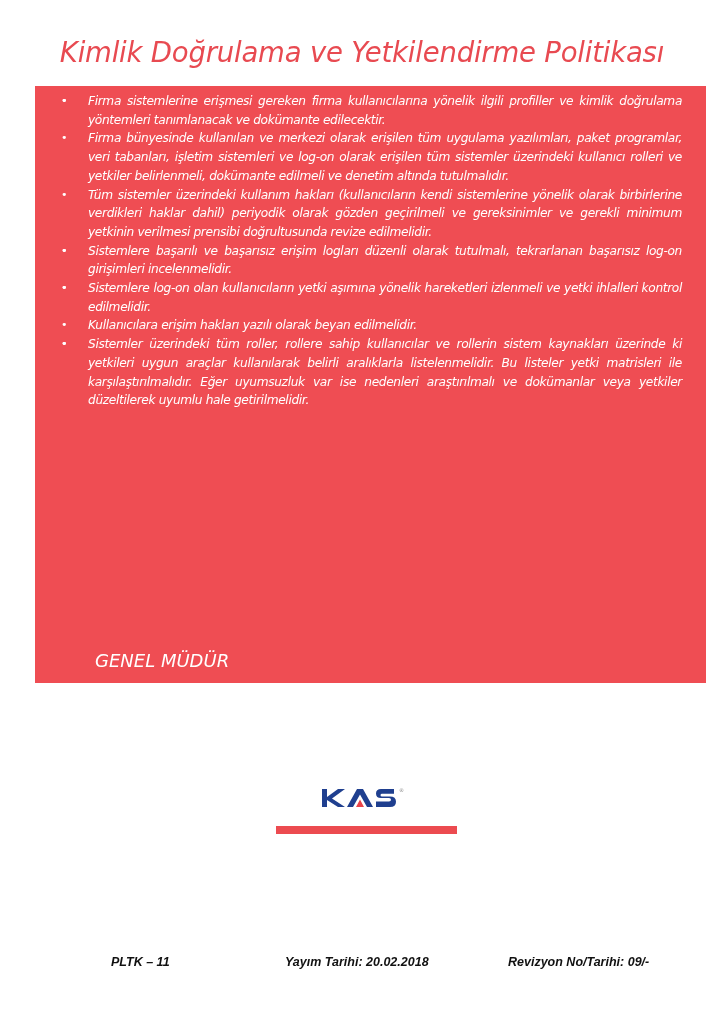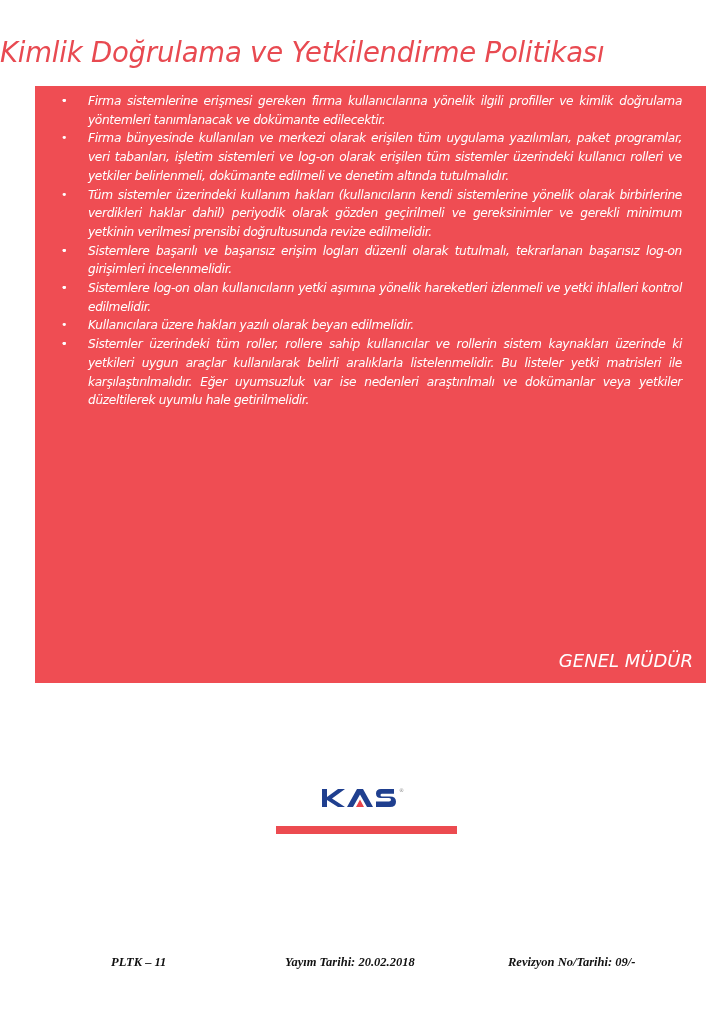--- a/index.html
+++ b/index.html
@@ -1,48 +1,48 @@
 <!DOCTYPE html>
 <html><head>
 <meta charset="utf-8">
 <style>
   html, body { margin:0; padding:0; background:#ffffff; }
   body { width:724px; height:1024px; position:relative; overflow:hidden; font-family:"DejaVu Sans", sans-serif; }
   .title {
-    position:absolute; left:0; top:18px; width:724px; text-align:left;
+    position:absolute; left:0; top:18px; width:724px; text-align:center;
     font-style:italic; font-size:27.5px; color:#e84a51; letter-spacing:-0.2px;
     font-family:"DejaVu Sans", sans-serif; font-weight:normal;
   }
   .policy-box {
     position:absolute; left:35px; top:86px; width:671px; height:597px;
     background:#ef4d53; box-sizing:border-box;
   }
   .policy-list {
     list-style:none; margin:0; padding:6px 24px 0 53px;
     color:#ffffff; font-style:italic; font-size:12.2px; line-height:18.7px;
     font-family:"DejaVu Sans", sans-serif;
   }
   .policy-list li { position:relative; text-align:justify; letter-spacing:-0.35px; }
   .policy-list li .bullet {
     position:absolute; left:-27px; top:0; font-style:normal; font-size:11px;
   }
   .signature {
-    position:absolute; left:0; width:658px; top:564px; text-align:right;
+    position:absolute; left:0; width:658px; top:564px; text-align:left;
     color:#ffffff; font-style:italic; font-size:18px; padding-left:60px; box-sizing:border-box;
   }
   .logo {
     position:absolute; left:320px; top:784px; width:100px; height:28px;
   }
   .logo-bar {
     position:absolute; left:276px; top:826px; width:181px; height:8px; background:#ec4b50;
   }
   .footer {
     position:absolute; top:955px; left:0; width:619px; height:20px;
     font-style:italic; font-weight:bold; font-size:12.5px; color:#111111;
-    font-family:Liberation Serif, serif;
+    font-family:Liberation Sans, sans-serif;
   }
   .footer span { position:absolute; top:0; white-space:nowrap; }
   .f-code { left:111px; }
   .f-date { left:285px; }
   .f-rev { left:508px; }
 </style>
 </head>
 <body>
 
 <h1 class="title">Kimlik Doğrulama ve Yetkilendirme Politikası</h1>
@@ -50,21 +50,21 @@
 <div class="policy-box">
   <ul class="policy-list">
     <li><span class="bullet">•</span></li>
     <li><span class="bullet">•</span><span>Firma sistemlerine erişmesi gereken firma kullanıcılarına yönelik ilgili profiller ve kimlik doğrulama yöntemleri tanımlanacak ve dokümante edilecektir.</span></li>
     <li><span class="bullet">•</span><span>Firma bünyesinde kullanılan ve merkezi olarak erişilen tüm uygulama yazılımları, paket programlar, veri tabanları, işletim sistemleri ve log-on olarak erişilen tüm sistemler üzerindeki kullanıcı rolleri ve yetkiler belirlenmeli, dokümante edilmeli ve denetim altında tutulmalıdır.</span></li>
     <li><span class="bullet">•</span><span>Tüm sistemler üzerindeki kullanım hakları (kullanıcıların kendi sistemlerine yönelik olarak birbirlerine verdikleri haklar dahil) periyodik olarak gözden geçirilmeli ve gereksinimler ve gerekli minimum yetkinin verilmesi prensibi doğrultusunda revize edilmelidir.</span></li>
     <li><span class="bullet">•</span></li>
     <li><span class="bullet">•</span><span>Sistemlere başarılı ve başarısız erişim logları düzenli olarak tutulmalı, tekrarlanan başarısız log-on girişimleri incelenmelidir.</span></li>
     <li><span class="bullet">•</span></li>
     <li><span class="bullet">•</span><span>Sistemlere log-on olan kullanıcıların yetki aşımına yönelik hareketleri izlenmeli ve yetki ihlalleri kontrol edilmelidir.</span></li>
-    <li><span class="bullet">•</span><span>Kullanıcılara üzere hakları yazılı olarak beyan edilmelidir.</span></li>
+    <li><span class="bullet">•</span><span>Kullanıcılara erişim hakları yazılı olarak beyan edilmelidir.</span></li>
     <li><span class="bullet">•</span></li>
     <li><span class="bullet">•</span><span>Sistemler üzerindeki tüm roller, rollere sahip kullanıcılar ve rollerin sistem kaynakları üzerinde ki yetkileri uygun araçlar kullanılarak belirli aralıklarla listelenmelidir. Bu listeler yetki matrisleri ile karşılaştırılmalıdır. Eğer uyumsuzluk var ise nedenleri araştırılmalı ve dokümanlar veya yetkiler düzeltilerek uyumlu hale getirilmelidir.</span></li>
   </ul>
   <div class="signature">GENEL MÜDÜR</div>
 </div>
 
 <svg class="logo" viewBox="0 0 100 28" xmlns="http://www.w3.org/2000/svg">
   <g fill="#1f3f8f">
     <rect x="2" y="5" width="5" height="18"></rect>
     <polygon points="7,13 18,5 25,5 12,14.5 25,23 18,23 7,16"></polygon>

